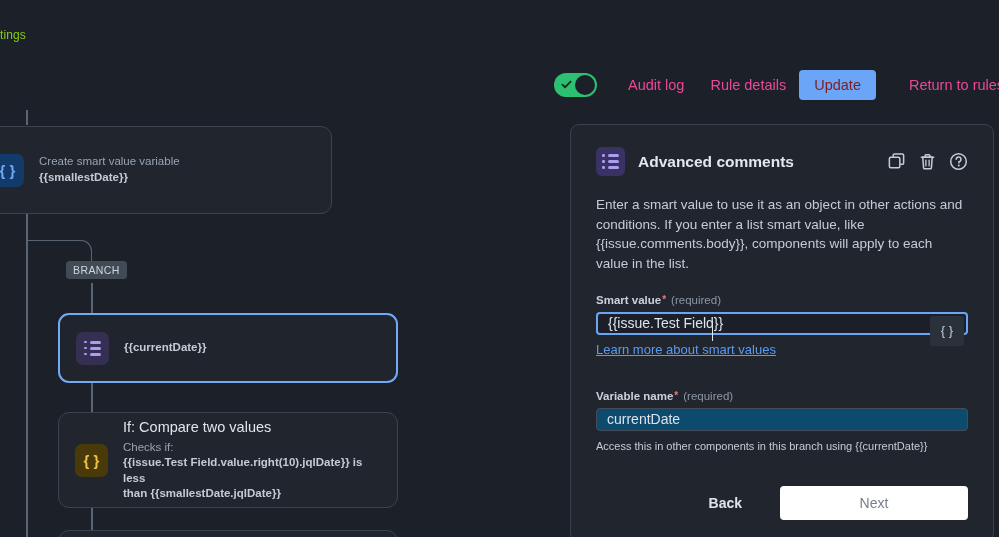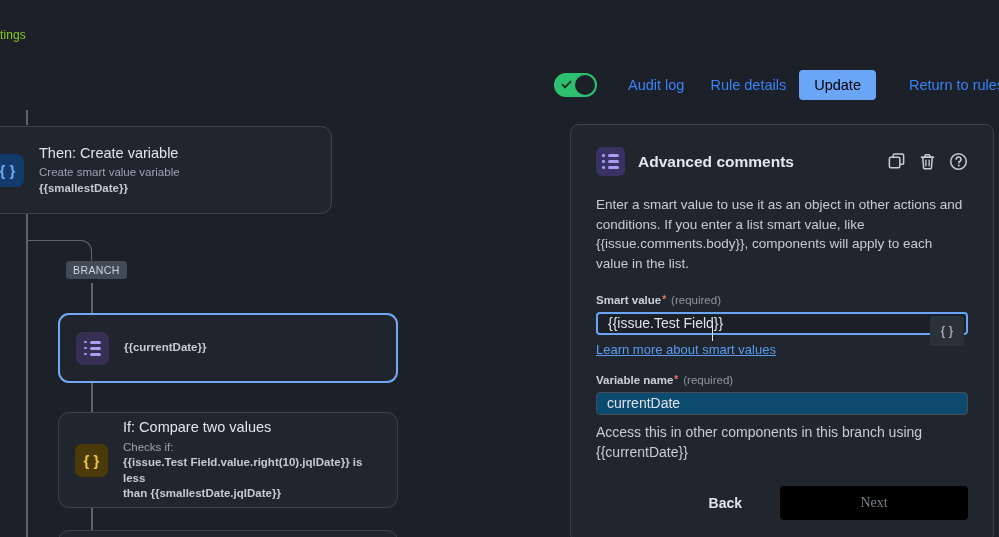--- a/index.html
+++ b/index.html
@@ -31,26 +31,26 @@
   .toggle .knob {
     position: absolute; right: 2px; top: 2px;
     width: 20px; height: 20px; border-radius: 50%;
     background: #1b2029;
   }
   .toggle .chk {
     position: absolute; left: 7px; top: 6px;
     width: 11px; height: 11px;
   }
   .tb-link {
-    font-size: 14.5px; color: #3b82f6; padding: 7px 13px;
+    font-size: 14.5px; color: #ec4899; padding: 7px 13px;
     border-radius: 4px; cursor: pointer; white-space: nowrap;
   }
   .tb-link.first { margin-left: 18px; }
   .tb-update {
-    font-size: 14.5px; color: #000000; background: #6ba5f7;
+    font-size: 14.5px; color: #7f1d1d; background: #6ba5f7;
     padding: 7px 15px; border-radius: 4px; cursor: pointer;
     font-weight: 400; white-space: nowrap;
   }
   .tb-sep {
     width: 1px; height: 26px; background: #3b424d; margin: 0 10px;
   }
 
   
   .canvas { position: absolute; left: 0; top: 110px; width: 540px; height: 427px; }
 
@@ -159,39 +159,38 @@
     background: #2b313a; color: #c3ccd7;
     display: flex; align-items: center; justify-content: center;
     font-size: 13px; cursor: pointer;
   }
   .caret {
     position: absolute; left: 116px; top: 9px;
     width: 1px; height: 20px; background: #dfe5ec;
   }
   .learn {
     font-size: 13px; color: #5a9bf0; text-decoration: underline;
-    cursor: pointer; display: inline-block; margin-bottom: 17px;
+    cursor: pointer; display: inline-block; margin-bottom: 33px;
   }
   .helper {
-    font-size: 14px; color: #c4ccd6; line-height: 1.42; margin-top: 8px;
+    font-size: 11px; color: #c4ccd6; line-height: 1.42; margin-top: 8px;
   }
   .btn-row {
     position: absolute; left: 25px; right: 25px; bottom: 21px;
     display: flex; align-items: center; justify-content: flex-end; gap: 22px;
   }
   .btn-back {
     font-size: 14px; color: #dfe5ec; font-weight: bold;
     padding: 8px 16px; border-radius: 4px; cursor: pointer;
   }
   .btn-next {
     width: 188px; text-align: center;
     font-size: 14px; color: #767f8c;
-    background: #000000; padding: 9px 0; border-radius: 4px;
+    background: #ffffff; padding: 9px 0; border-radius: 4px;
     cursor: not-allowed;
-    font-family: Liberation Serif, serif;
   }
 </style>
 </head>
 <body>
 
 <div class="root">
 
   <div class="crumb">tings</div>
 
   <div class="topbar">
@@ -208,21 +207,20 @@
     <div class="tb-link">Return to rules</div>
   </div>
 
   <div class="canvas">
 
     <div class="line vline" style="left:26px; top:0; height:15px;"></div>
 
     <div class="card" style="left:-26px; top:16px; width:358px; height:88px;">
       <div class="card-ico ico-blue">{ }</div>
       <div class="card-txt">
-        <div class="card-title">Then: Create variable</div>
         <div class="card-sub">
           <span>Create smart value variable</span><br>
           <span class="mono">{{smallestDate}}</span>
         </div>
       </div>
     </div>
 
     <div class="line vline" style="left:26px; top:104px; height:323px;"></div>
 
     <div class="corner-tr" style="left:26px; top:130px; width:66px; height:22px;"></div>

